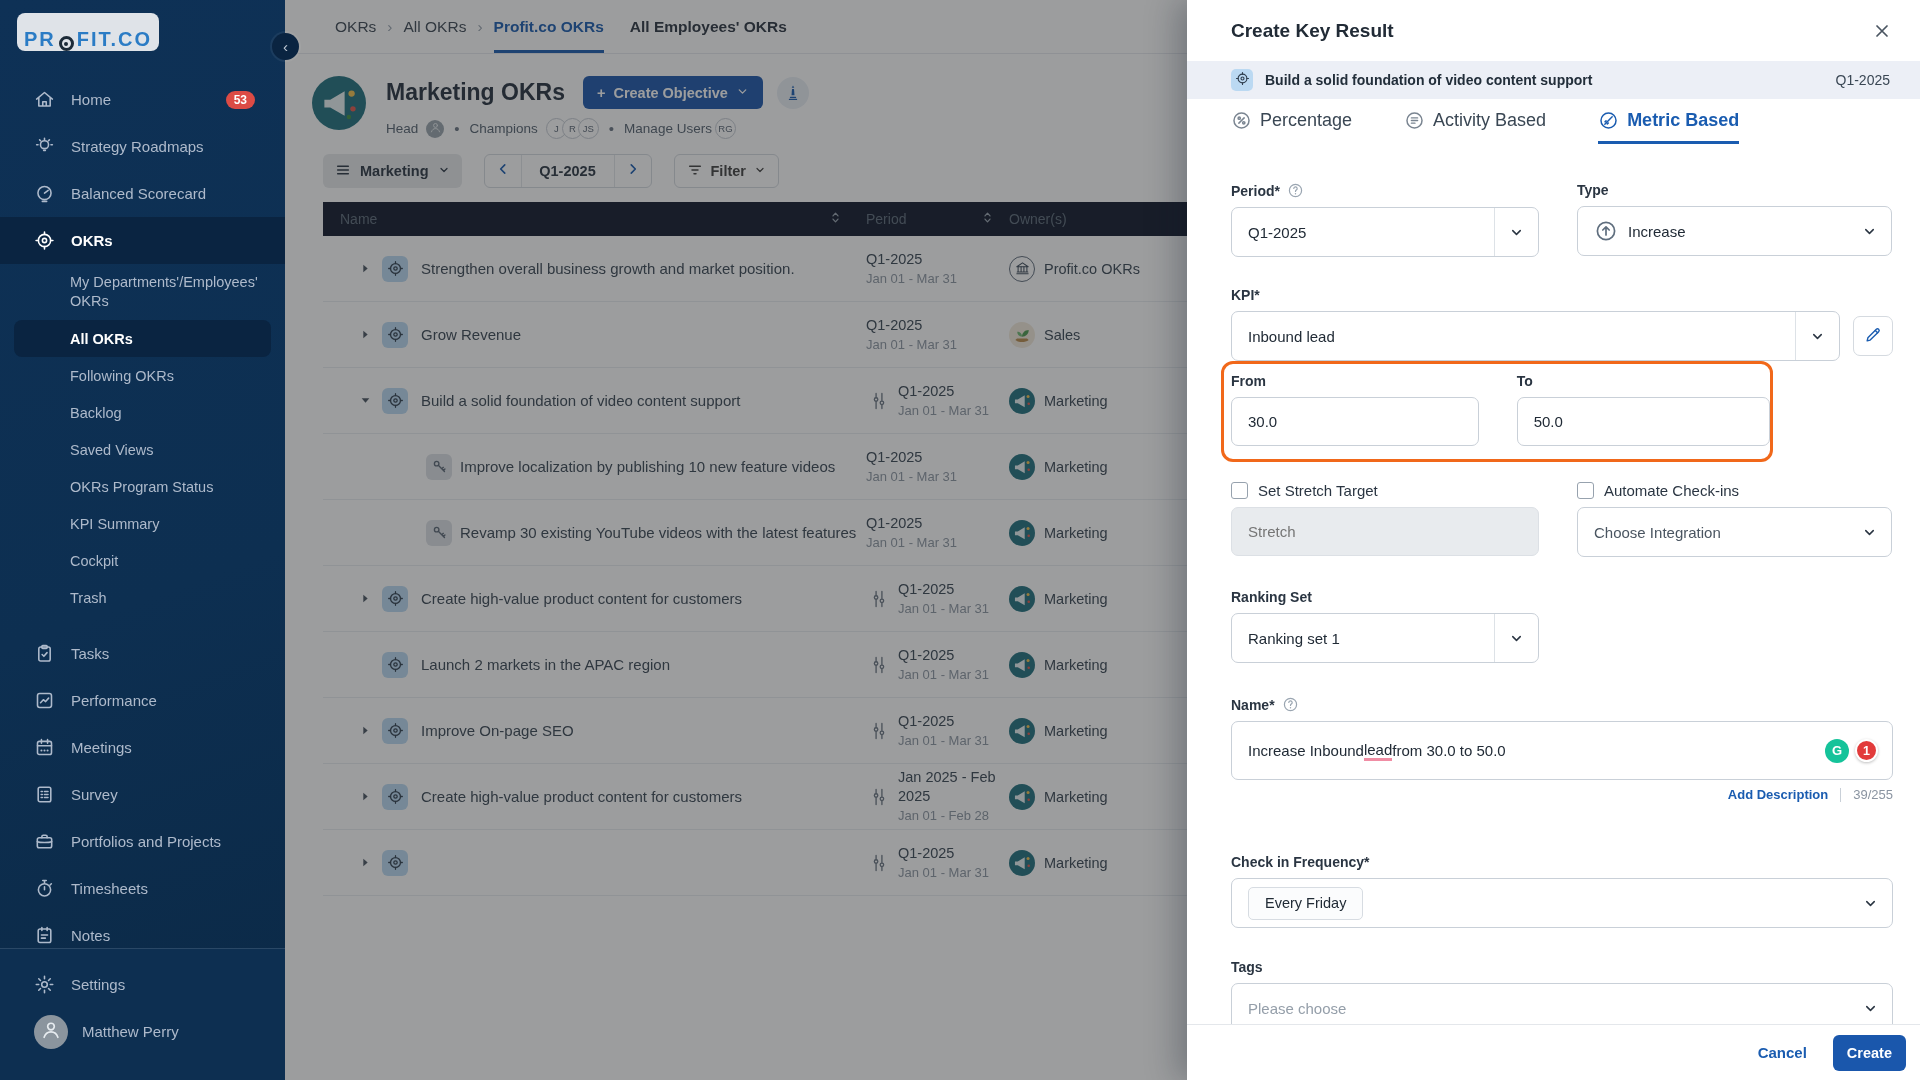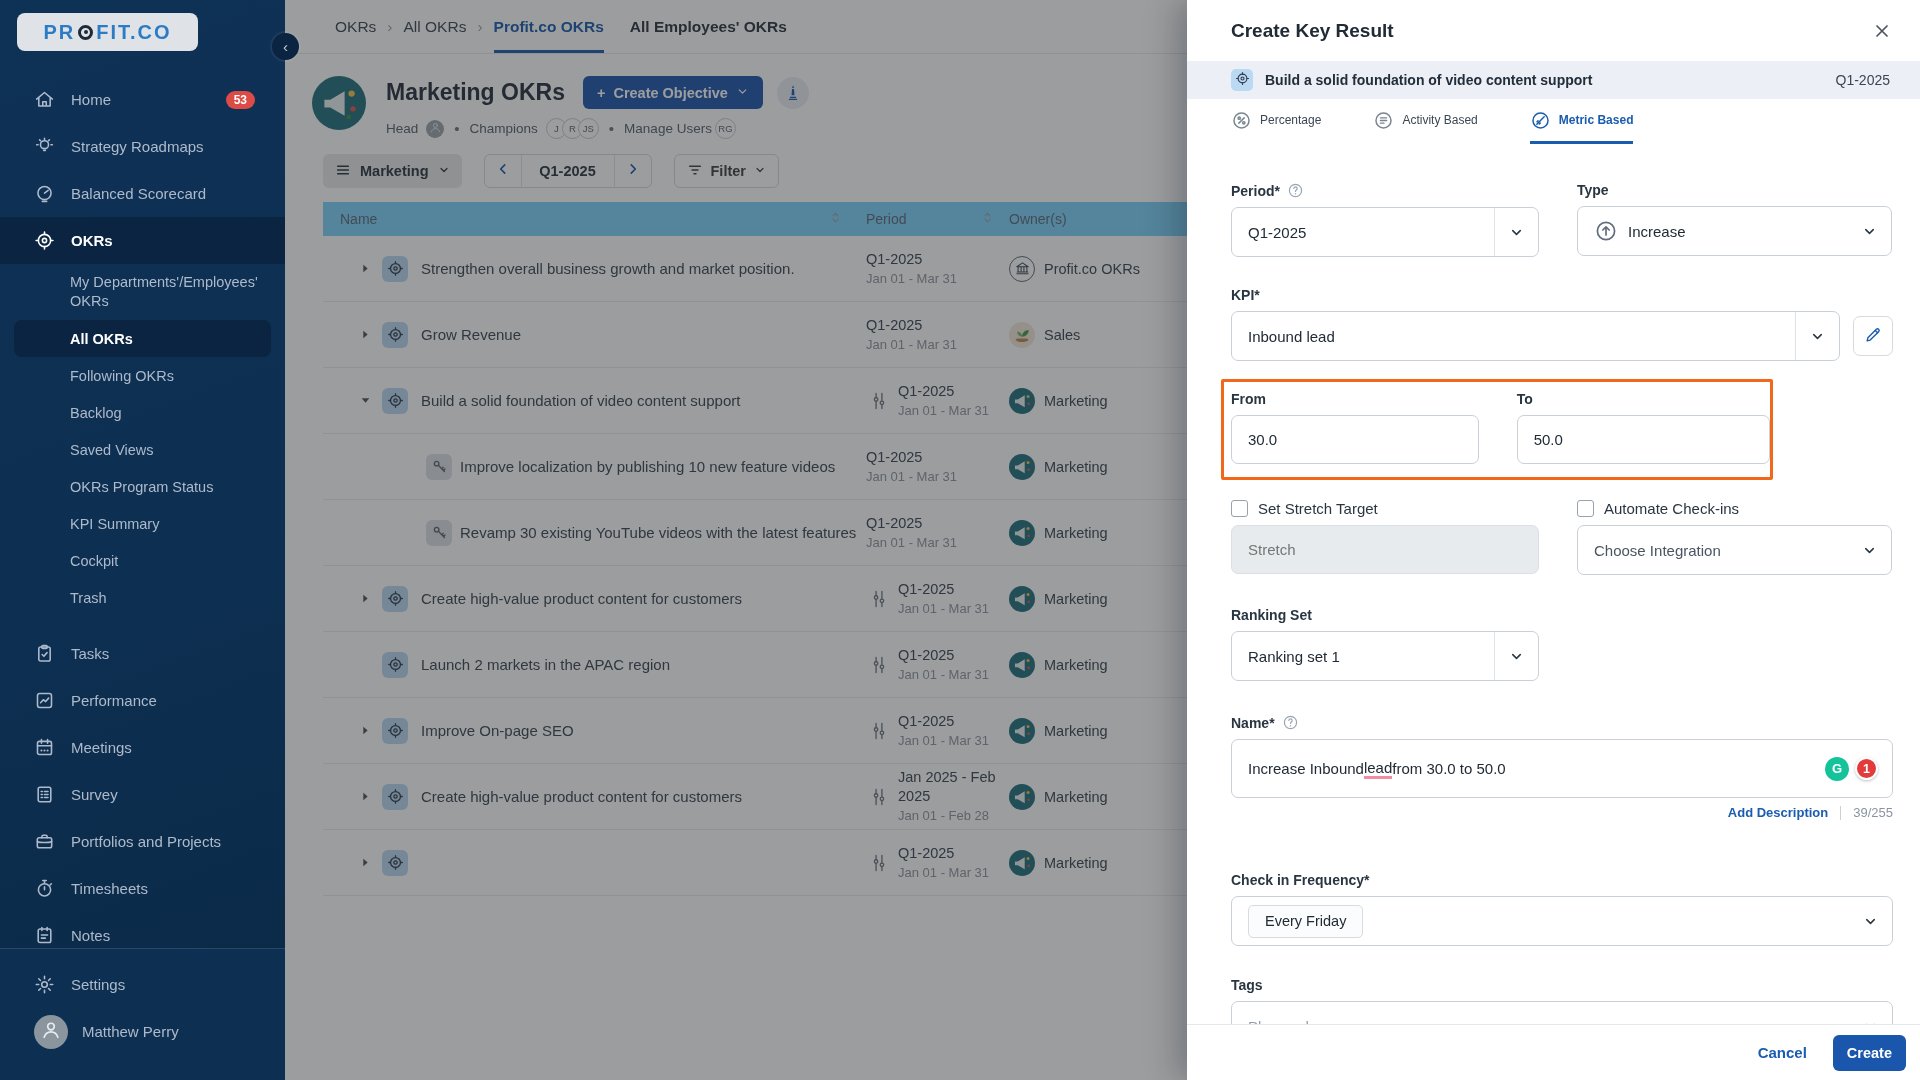--- a/index.html
+++ b/index.html
@@ -3,22 +3,22 @@
 <meta charset="utf-8">
 <style>
   * { margin:0; padding:0; box-sizing:border-box; }
   html,body { width:1920px; height:1080px; overflow:hidden; background:#fff;
     font-family:"Liberation Sans", sans-serif; }
   #app { position:relative; width:1920px; height:1080px; }
 
   
   .sidebar { position:absolute; left:0; top:0; width:285px; height:1080px;
     background:linear-gradient(160deg,#0E3156 0%, #0D2F51 55%, #0B2946 100%); z-index:40; }
-  .logo-box { position:absolute; left:17px; top:13px; width:181px; height:38px; background:#DFE3E8;
-    border-radius:8px; display:flex; align-items:center; justify-content:center; gap:2px;
+  .logo-box { position:absolute; left:17px; top:13px; width:142px; height:38px; background:#DFE3E8;
+    border-radius:8px; display:flex; align-items:flex-end; justify-content:center; gap:2px;
     color:#2B7CC5; font-weight:bold; font-size:20px; letter-spacing:2px; cursor:pointer; }
   .logo-target { display:inline-block; width:15px; height:15px; border:3px solid #1D2B38; border-radius:50%;
     position:relative; margin:0 1px; }
   .logo-target::after { content:""; position:absolute; left:2.5px; top:2.5px; width:4px; height:4px;
     background:#1D2B38; border-radius:50%; }
   .nav { position:absolute; top:76px; left:0; width:100%; }
   .nav-item { display:flex; align-items:center; height:47px; padding-left:34px; color:#AEBACB;
     font-size:15px; cursor:pointer; position:relative; }
   .nav-item .nicon { width:21px; height:21px; margin-right:16px; flex:0 0 21px; display:flex; }
   .nav-item .nicon svg { width:21px; height:21px; }
@@ -88,21 +88,21 @@
   .pager-arrow { width:36px; color:#1A5CB0; }
   .pager-arrow svg { width:14px; height:14px; }
   .pager-label { width:94px; font-size:14.5px; font-weight:bold; color:#2A3542;
     border-left:1px solid #E2E6EA; border-right:1px solid #E2E6EA; }
   .btn-filter { margin-left:22px; background:#fff; border:1px solid #D5DAE0; border-radius:6px;
     height:34px; padding:0 12px; display:flex; align-items:center; gap:8px; font-size:14.5px;
     font-weight:bold; color:#404040; cursor:pointer; font-family:inherit; }
 
   
   .okr-table { margin:14px 0 0 38px; width:864px; }
-  .thead { position:relative; height:34px; background:#7dd3fc; display:flex; align-items:center;
+  .thead { position:relative; height:34px; background:#0f172a; display:flex; align-items:center;
     font-size:14px; color:#5D6B7A; }
   .th-name { position:absolute; left:17px; }
   .th-sort1 { position:absolute; left:505px; }
   .th-period { position:absolute; left:543px; }
   .th-sort2 { position:absolute; left:657px; }
   .th-owner { position:absolute; left:686px; }
   .sort-ic svg { width:15px; height:15px; color:#9AA5B1; cursor:pointer; }
   .trow { position:relative; display:flex; align-items:center; min-height:66px;
     border-bottom:1px solid #EAEDF0; }
   .c-caret { position:absolute; left:36px; width:14px; color:#4A5561; cursor:pointer; display:flex; }
@@ -137,21 +137,21 @@
   .panel-title { font-size:19px; font-weight:bold; color:#212B36; }
   .close-x { margin-left:auto; color:#4A5561; cursor:pointer; display:flex; }
   .close-x svg { width:20px; height:20px; }
   .obj-banner { height:38px; background:#ECEFF6; display:flex; align-items:center; padding:0 30px 0 44px; }
   .banner-ic { width:22px; height:22px; border-radius:5px; background:#BBD9F2; display:flex;
     align-items:center; justify-content:center; margin-right:12px; flex:0 0 22px; }
   .banner-ic svg { width:15px; height:15px; color:#2F3E4E; }
   .banner-text { font-size:14px; font-weight:bold; color:#222E3A; }
   .banner-period { margin-left:auto; font-size:14px; color:#3A4754; }
   .ptabs { height:45px; display:flex; align-items:stretch; padding-left:44px; gap:52px; }
-  .ptab { display:flex; align-items:center; gap:8px; font-size:12px; color:#3A4754; cursor:pointer;
+  .ptab { display:flex; align-items:center; gap:8px; font-size:18px; color:#3A4754; cursor:pointer;
     border-bottom:3px solid transparent; }
   .ptab .tab-ic { width:21px; height:21px; display:flex; color:#7A8591; }
   .ptab .tab-ic svg { width:21px; height:21px; }
   .ptab.active { color:#1A5CB0; font-weight:bold; border-bottom-color:#1A5CB0; }
   .ptab.active .tab-ic { color:#1A5CB0; }
   .panel-body { flex:1; overflow:hidden; padding:0 27px 0 44px; }
   .frow { display:flex; gap:38px; }
   .fcol { width:308px; }
   .fcol2 { width:315px; }
   .flabel { font-size:14px; font-weight:bold; color:#2A3542; margin-bottom:8px; display:flex;
@@ -164,22 +164,22 @@
     justify-content:center; color:#2A3542; }
   .sel-chev.divided { border-left:1px solid #DDE2E7; }
   .sel-chev svg { width:15px; height:15px; }
   .type-ic { width:24px; height:24px; color:#5F6E7E; margin-right:10px; display:flex; }
   .type-ic svg { width:24px; height:24px; }
   .kpi-row { display:flex; gap:13px; align-items:center; }
   .kpi-select { flex:1; }
   .pencil-btn { width:40px; height:40px; border:1px solid #D5DAE0; border-radius:7px; background:#fff;
     display:flex; align-items:center; justify-content:center; color:#1A5CB0; cursor:pointer; }
   .pencil-btn svg { width:19px; height:19px; }
-  .range-box { margin-top:18px; margin-left:-10px; width:552px; border:3px solid #F1681A;
-    border-radius:2px; padding:9px 0 13px 7px; }
+  .range-box { margin-left:-10px; width:552px; border:3px solid #F1681A;
+    border-radius:12px; padding:9px 0 13px 7px; }
   .tinput { width:100%; height:49px; border:1px solid #C9D0D8; border-radius:7px; padding:0 16px;
     font-size:15px; color:#212B36; font-family:inherit; background:#fff; }
   .tinput:disabled { background:#E8EBEE; border-color:#DCE0E5; color:#98A2AD; }
   .cb-row { display:flex; align-items:center; gap:10px; font-size:15px; color:#2A3542; cursor:pointer; }
   .cbox { width:17px; height:17px; border:1.6px solid #97A2AE; border-radius:3px; background:#fff; }
   .sel-placeholder { color:#4A5561; }
   .name-box { height:59px; border:1px solid #C9D0D8; border-radius:7px; display:flex; align-items:center;
     padding:0 14px 0 16px; font-size:15px; color:#212B36; }
   .misspell { border-bottom:3px solid #F08DA4; }
   .gram-ic { margin-left:auto; width:24px; height:24px; border-radius:50%; background:#15C39A; color:#fff;

